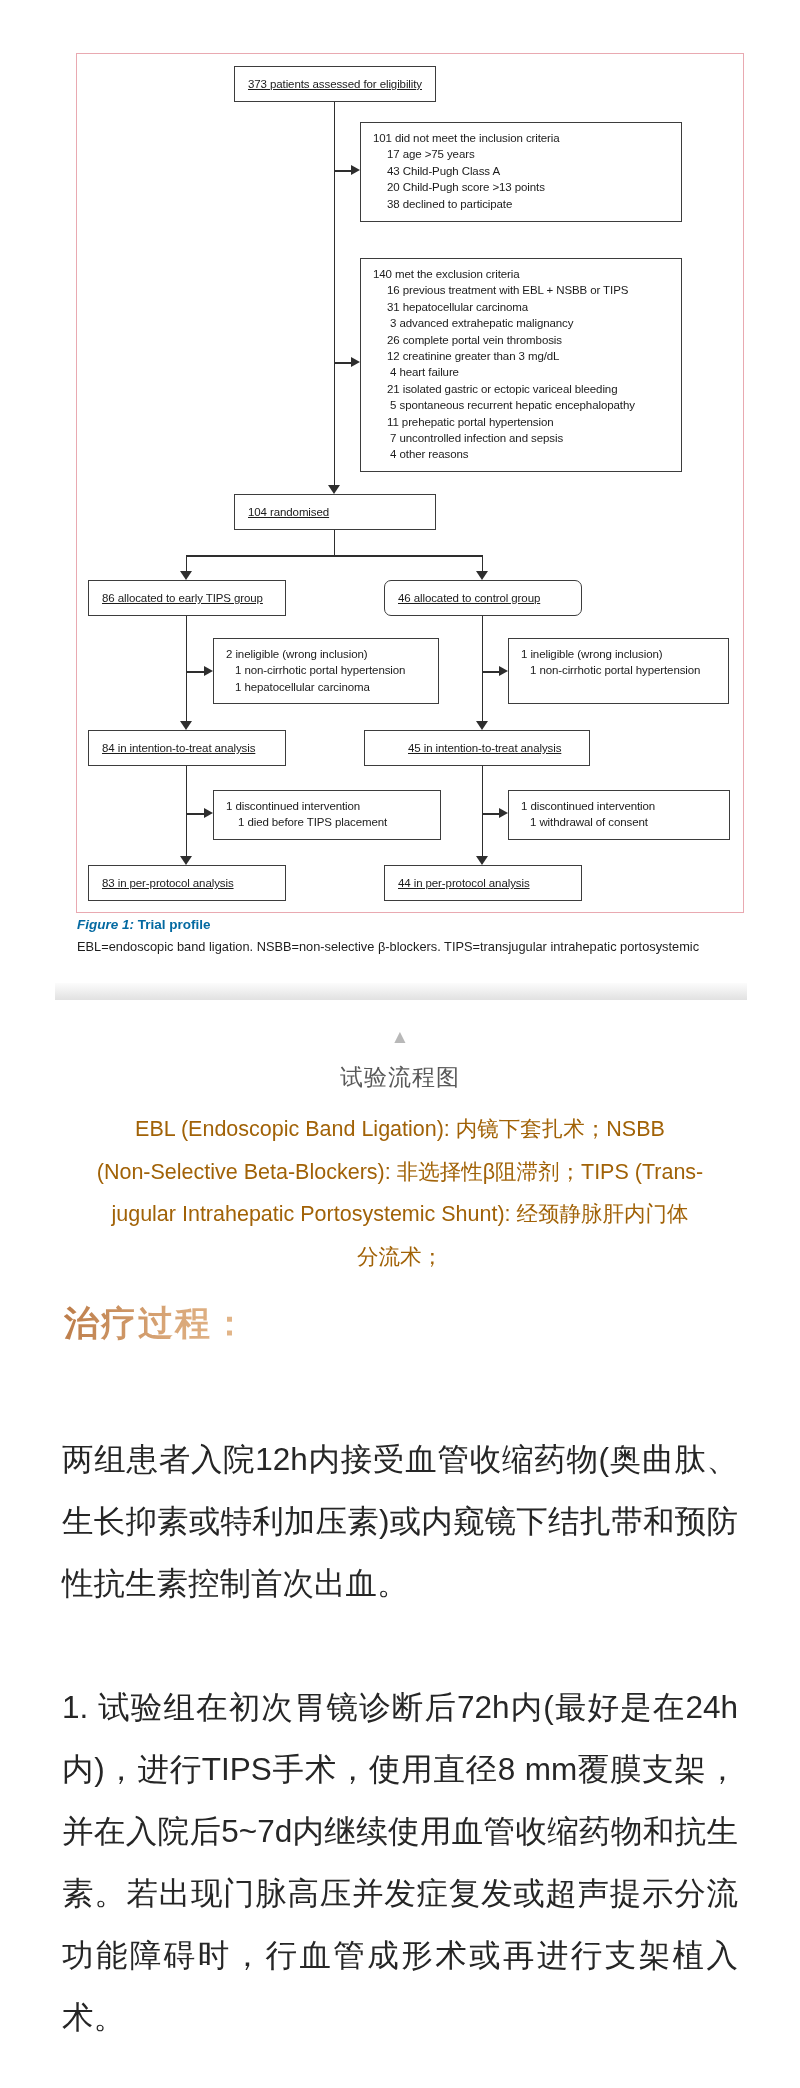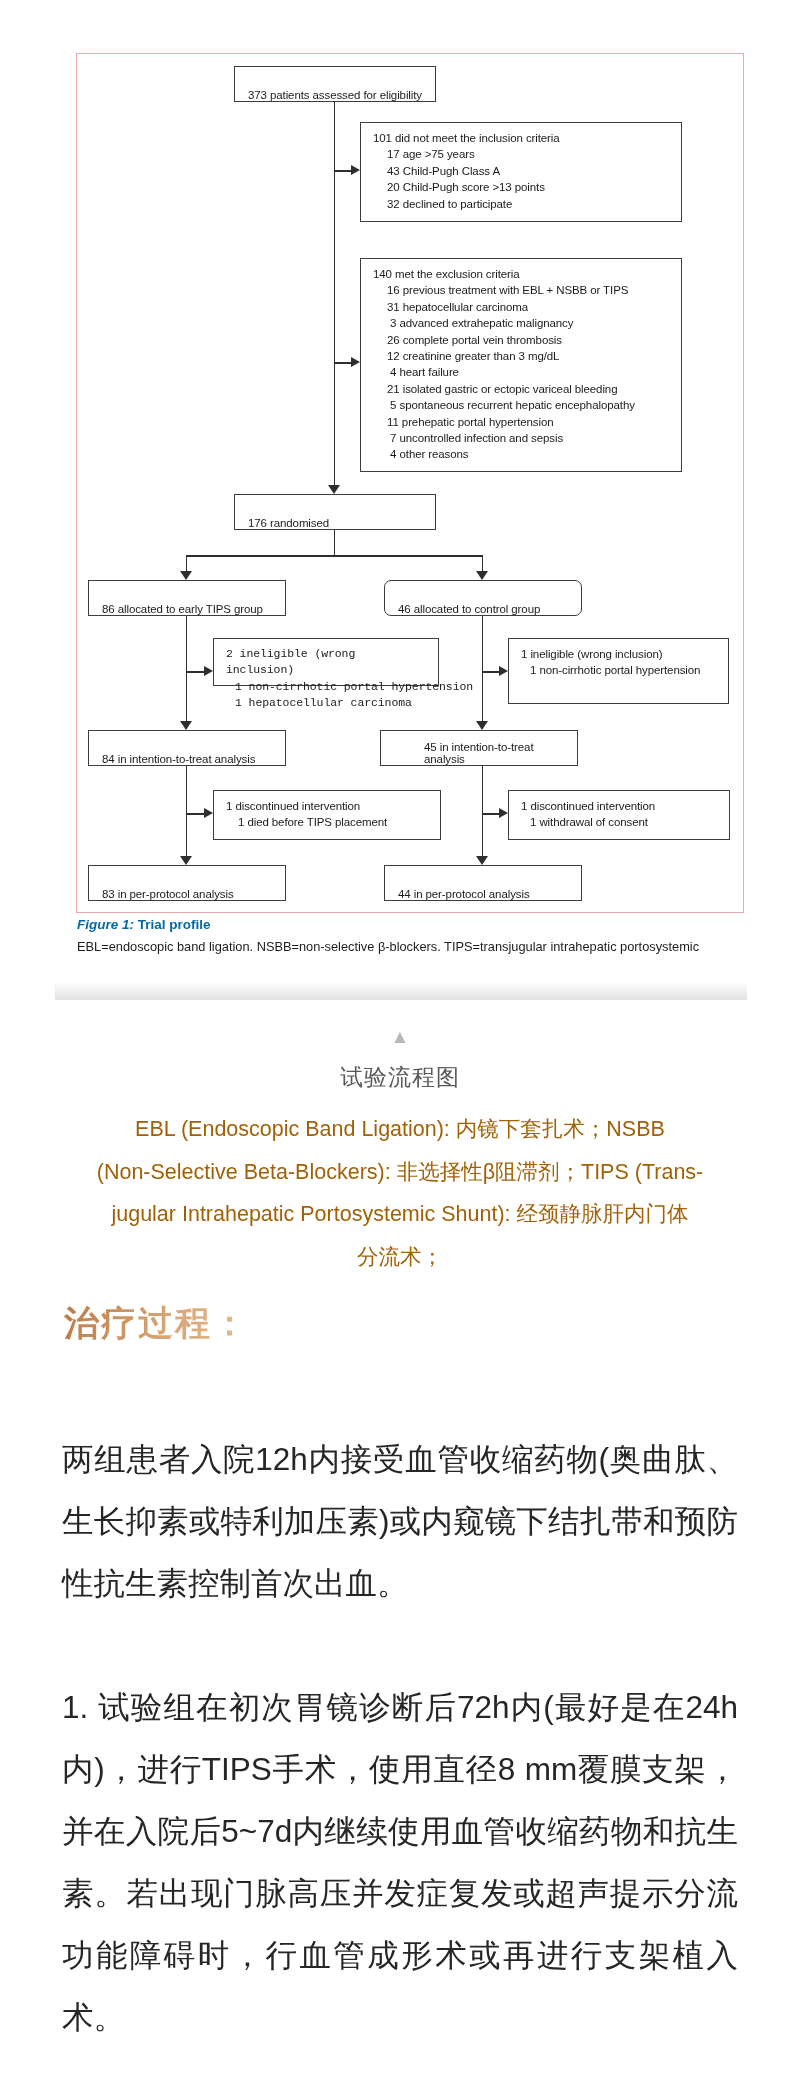--- a/index.html
+++ b/index.html
@@ -4,21 +4,21 @@
 <style>
   html,body{margin:0;padding:0;background:#ffffff;}
   #page{position:relative;width:800px;height:2088px;background:#ffffff;overflow:hidden;
         font-family:"Liberation Sans","DejaVu Sans",sans-serif;}
 
   
   .fig-frame{position:absolute;left:76px;top:53px;width:666px;height:858px;
              border:1.5px solid #e9a9b1;background:#ffffff;}
   .fc-box{position:absolute;border:1.5px solid #3d3d3d;background:#ffffff;
           font-size:11.5px;color:#1b1b1b;letter-spacing:-0.1px;box-sizing:border-box;}
-  .fc-single{display:flex;align-items:flex-end;padding-left:13px;}
+  .fc-single{display:flex;align-items:center;padding-left:13px;text-decoration:underline;}
   .fc-multi{padding:7px 8px 6px 12px;line-height:16.4px;}
   .fc-item{margin-left:14px;white-space:pre;}
   .vline,.hline{position:absolute;background:#2e2e2e;}
   .vline{width:1.5px;}
   .hline{height:1.5px;}
   .arr-down{position:absolute;width:0;height:0;border-left:6px solid transparent;
             border-right:6px solid transparent;border-top:9px solid #2e2e2e;}
   .arr-right{position:absolute;width:0;height:0;border-top:5.5px solid transparent;
              border-bottom:5.5px solid transparent;border-left:9px solid #2e2e2e;}
 
@@ -88,63 +88,63 @@
 
   <div class="fc-box fc-single" style="left:234px;top:66px;width:202px;height:36px;justify-content:center;padding-left:0;">
     <span>373 patients assessed for eligibility</span>
   </div>
 
   <div class="fc-box fc-multi" style="left:360px;top:122px;width:322px;height:100px;">
     <div>101 did not meet the inclusion criteria</div>
     <div class="fc-item">17 age &gt;75 years</div>
     <div class="fc-item">43 Child-Pugh Class A</div>
     <div class="fc-item">20 Child-Pugh score &gt;13 points</div>
-    <div class="fc-item">32 declined to participate</div>
+    <div class="fc-item">38 declined to participate</div>
   </div>
 
   <div class="fc-box fc-multi" style="left:360px;top:258px;width:322px;height:214px;">
     <div>140 met the exclusion criteria</div>
     <div class="fc-item">16 previous treatment with EBL + NSBB or TIPS</div>
     <div class="fc-item">31 hepatocellular carcinoma</div>
     <div class="fc-item"> 3 advanced extrahepatic malignancy</div>
     <div class="fc-item">26 complete portal vein thrombosis</div>
     <div class="fc-item">12 creatinine greater than 3 mg/dL</div>
     <div class="fc-item"> 4 heart failure</div>
     <div class="fc-item">21 isolated gastric or ectopic variceal bleeding</div>
     <div class="fc-item"> 5 spontaneous recurrent hepatic encephalopathy</div>
     <div class="fc-item">11 prehepatic portal hypertension</div>
     <div class="fc-item"> 7 uncontrolled infection and sepsis</div>
     <div class="fc-item"> 4 other reasons</div>
   </div>
 
   <div class="fc-box fc-single" style="left:234px;top:494px;width:202px;height:36px;">
-    <span>176 randomised</span>
+    <span>104 randomised</span>
   </div>
 
   <div class="fc-box fc-single" style="left:88px;top:580px;width:198px;height:36px;">
     <span>86 allocated to early TIPS group</span>
   </div>
   <div class="fc-box fc-single" style="left:384px;top:580px;width:198px;height:36px;border-radius:7px;">
     <span>46 allocated to control group</span>
   </div>
 
-  <div class="fc-box fc-multi" style="left:213px;top:638px;width:226px;height:48px;font-family:Liberation Mono, monospace;">
+  <div class="fc-box fc-multi" style="left:213px;top:638px;width:226px;height:66px;">
     <div>2 ineligible (wrong inclusion)</div>
     <div class="fc-item" style="margin-left:9px;">1 non-cirrhotic portal hypertension</div>
     <div class="fc-item" style="margin-left:9px;">1 hepatocellular carcinoma</div>
   </div>
   <div class="fc-box fc-multi" style="left:508px;top:638px;width:221px;height:66px;">
     <div>1 ineligible (wrong inclusion)</div>
     <div class="fc-item" style="margin-left:9px;">1 non-cirrhotic portal hypertension</div>
   </div>
 
   <div class="fc-box fc-single" style="left:88px;top:730px;width:198px;height:36px;">
     <span>84 in intention-to-treat analysis</span>
   </div>
-  <div class="fc-box fc-single" style="left:380px;top:730px;width:198px;height:36px;padding-left:43px;">
+  <div class="fc-box fc-single" style="left:364px;top:730px;width:226px;height:36px;padding-left:43px;">
     <span>45 in intention-to-treat analysis</span>
   </div>
 
   <div class="fc-box fc-multi" style="left:213px;top:790px;width:228px;height:50px;">
     <div>1 discontinued intervention</div>
     <div class="fc-item" style="margin-left:12px;">1 died before TIPS placement</div>
   </div>
   <div class="fc-box fc-multi" style="left:508px;top:790px;width:222px;height:50px;">
     <div>1 discontinued intervention</div>
     <div class="fc-item" style="margin-left:9px;">1 withdrawal of consent</div>

